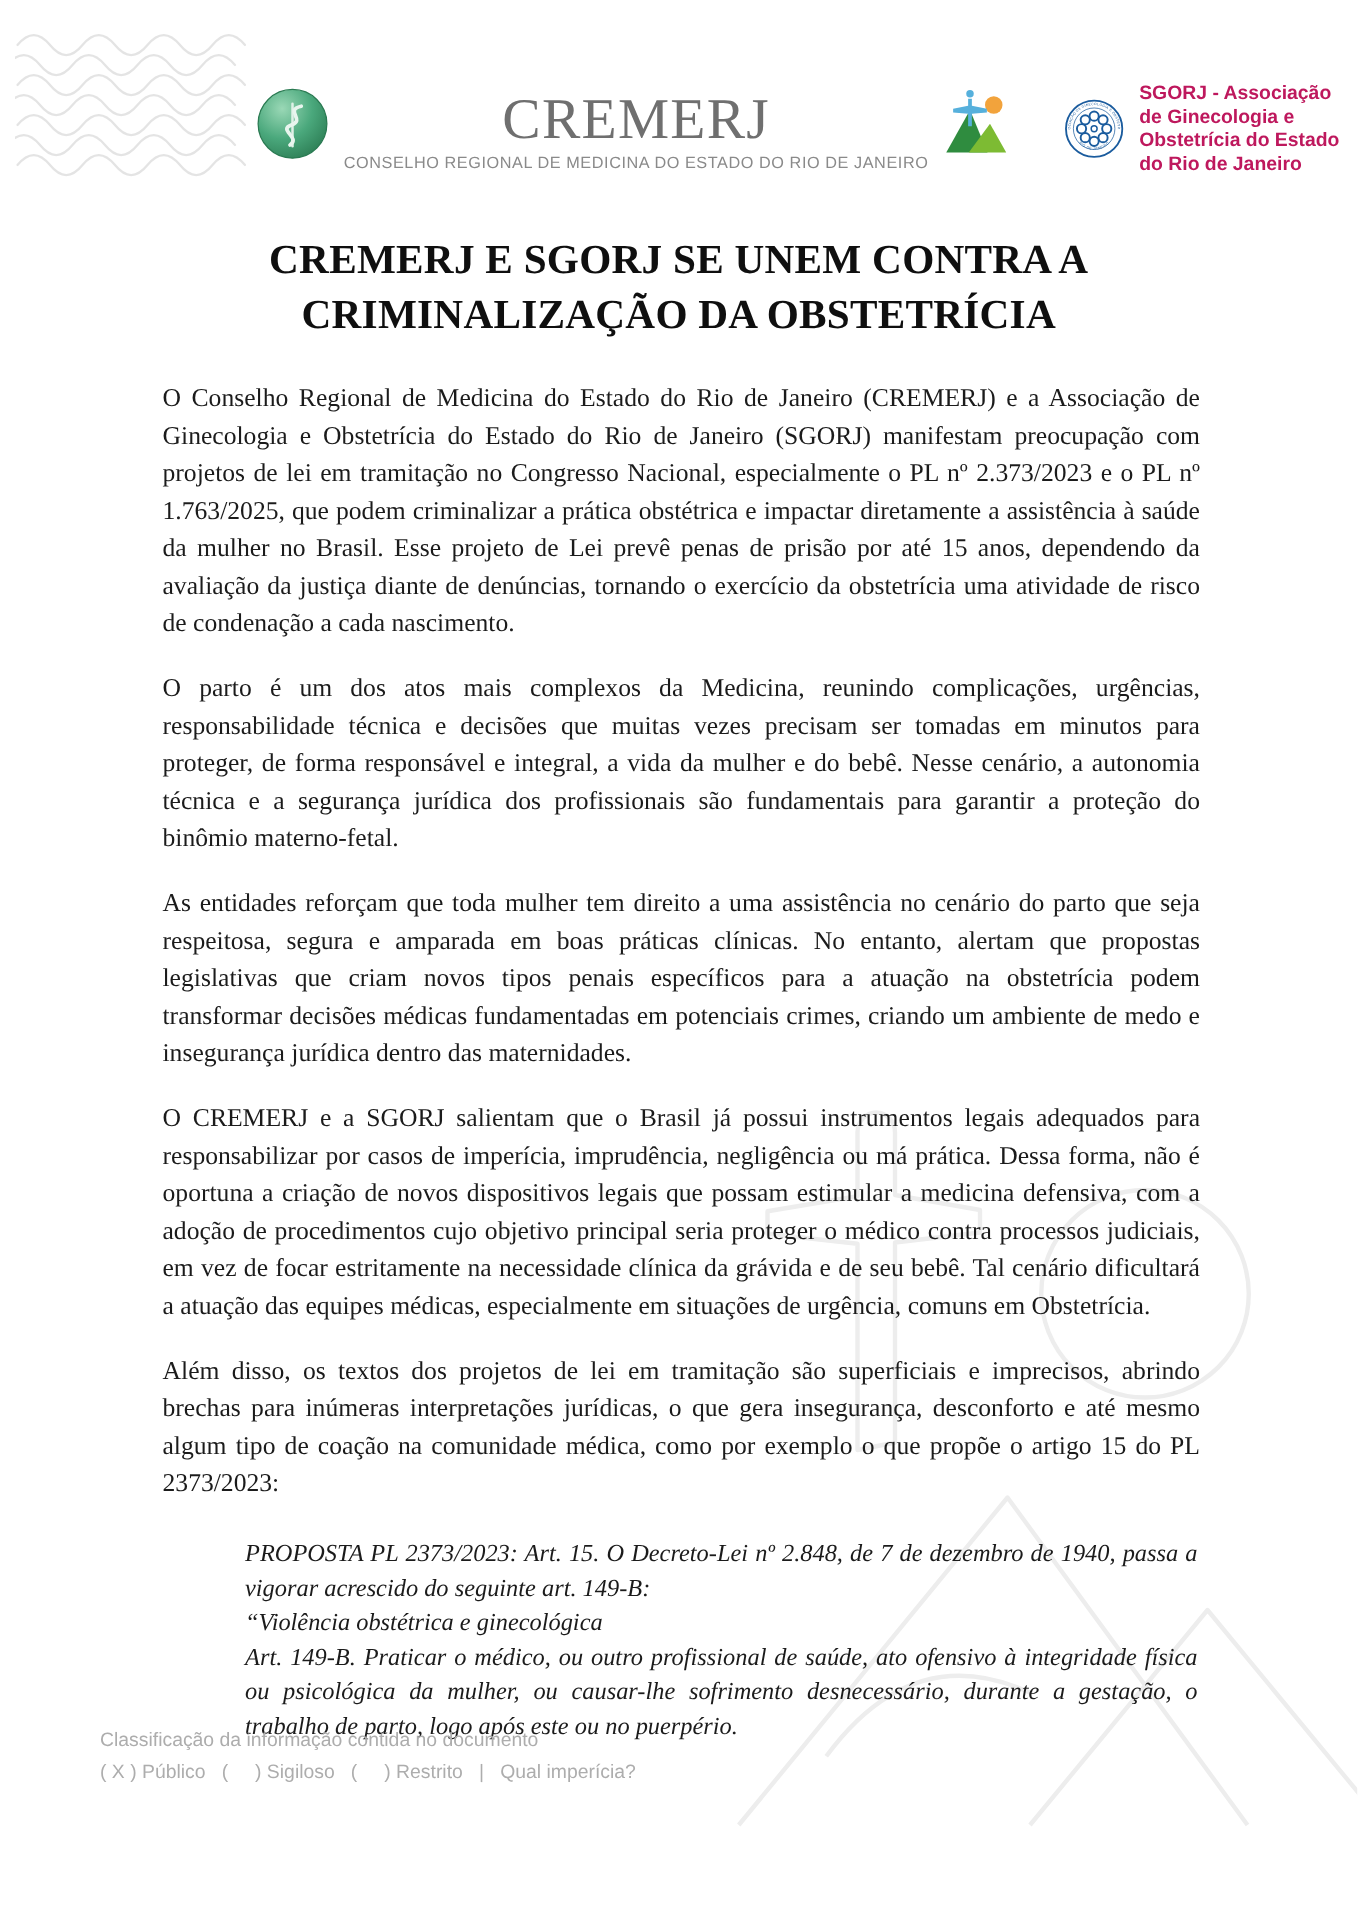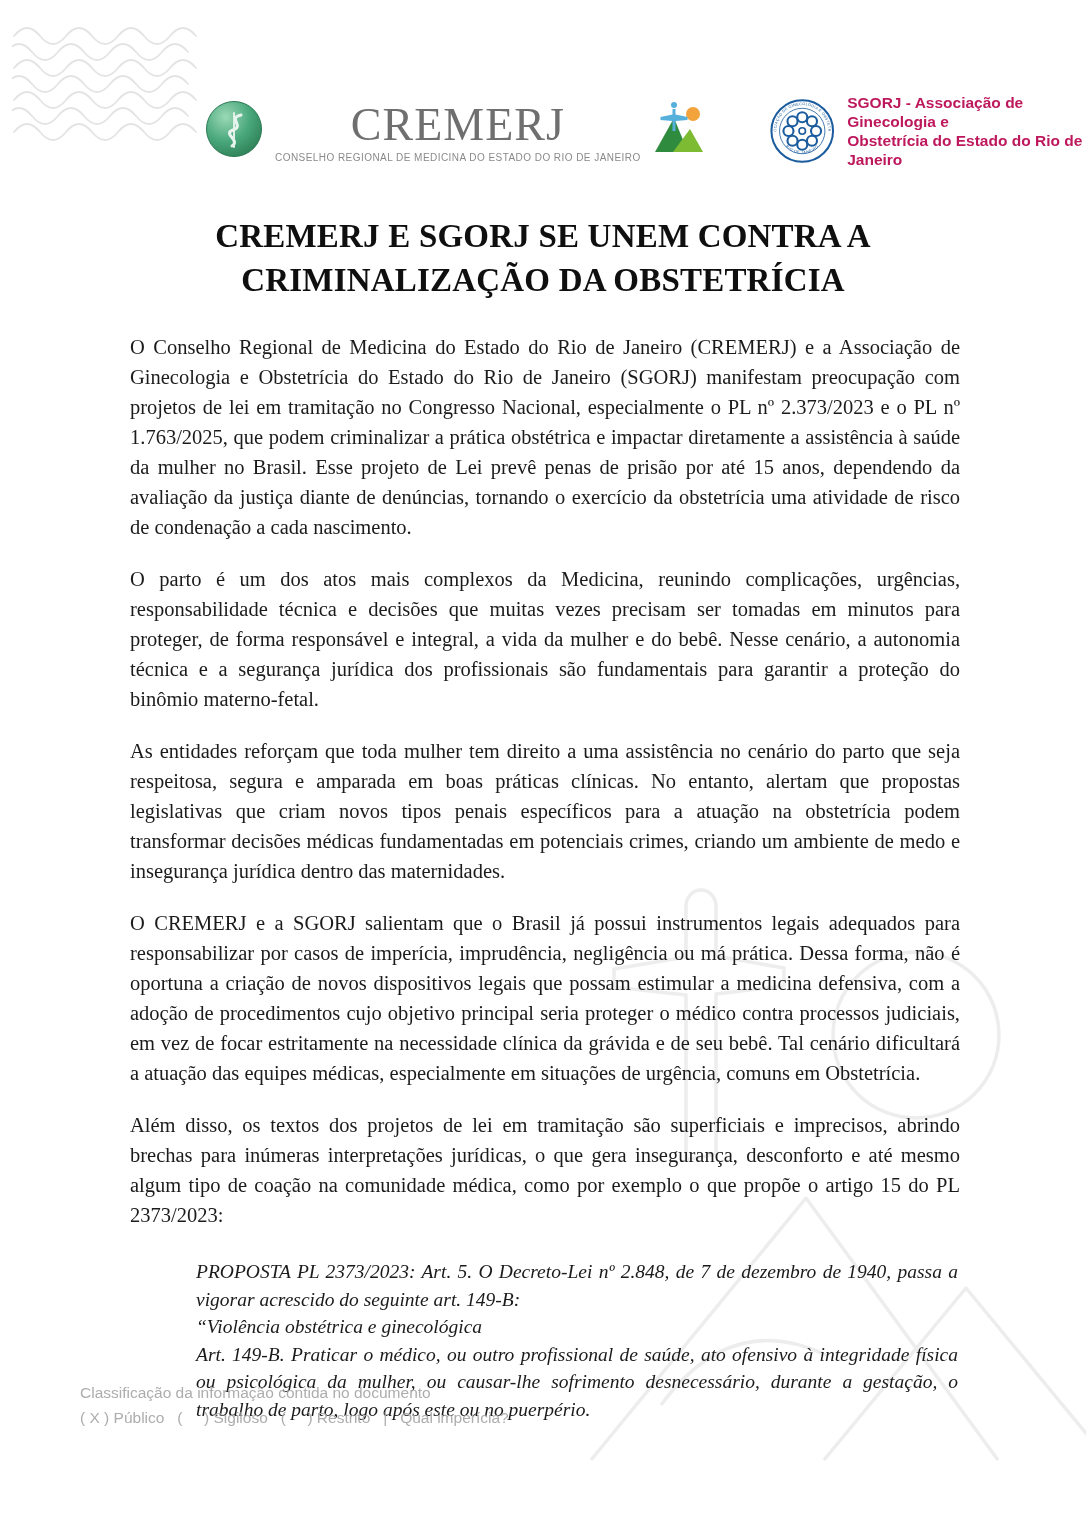--- a/index.html
+++ b/index.html
@@ -11,32 +11,32 @@
     font-family:"Liberation Serif","DejaVu Serif",serif;
     color:#1b1b1b;
   }
   
   .waves{position:absolute;left:12px;top:24px;z-index:0;}
   
   .watermark{position:absolute;left:566px;top:860px;z-index:0;pointer-events:none;}
   
   .header{
     position:relative;z-index:1;
-    margin:90px 0 0 205px;
-    display:flex;align-items:center;gap:66px;
+    margin:62px 0 0 205px;
+    display:flex;align-items:center;gap:46px;
   }
   .cremerj{display:flex;align-items:flex-start;gap:12px;}
   .cremerj-textblock{display:flex;flex-direction:column;align-items:center;margin-top:2px;}
   .cremerj-name{
     font-family:"Liberation Serif","DejaVu Serif",serif;
     font-size:46px;line-height:46px;color:#6f6f6f;letter-spacing:1px;font-weight:400;
   }
   .cremerj-tagline{
     font-family:"Liberation Sans","DejaVu Sans",sans-serif;
-    font-size:10px;letter-spacing:0.45px;color:#8a8a8a;margin-top:4px;white-space:nowrap;text-align:center;
+    font-size:13px;letter-spacing:0.45px;color:#8a8a8a;margin-top:4px;white-space:nowrap;text-align:center;
   }
   .sgorj{display:flex;align-items:center;gap:12px;}
   .sgorj-text{
     font-family:"Liberation Sans","DejaVu Sans",sans-serif;
     font-weight:bold;font-size:15.5px;line-height:19px;color:#be185d;
   }
   
   .doc-title{
     position:relative;z-index:1;
     margin:42px 100px 0 100px;
@@ -161,21 +161,21 @@
   </h1>
 
   <div class="content">
     <p>O Conselho Regional de Medicina do Estado do Rio de Janeiro (CREMERJ) e a Associação de Ginecologia e Obstetrícia do Estado do Rio de Janeiro (SGORJ) manifestam preocupação com projetos de lei em tramitação no Congresso Nacional, especialmente o PL nº 2.373/2023 e o PL nº 1.763/2025, que podem criminalizar a prática obstétrica e impactar diretamente a assistência à saúde da mulher no Brasil. Esse projeto de Lei prevê penas de prisão por até 15 anos, dependendo da avaliação da justiça diante de denúncias, tornando o exercício da obstetrícia uma atividade de risco de condenação a cada nascimento.</p>
     <p>O parto é um dos atos mais complexos da Medicina, reunindo complicações, urgências, responsabilidade técnica e decisões que muitas vezes precisam ser tomadas em minutos para proteger, de forma responsável e integral, a vida da mulher e do bebê. Nesse cenário, a autonomia técnica e a segurança jurídica dos profissionais são fundamentais para garantir a proteção do binômio materno-fetal.</p>
     <p>As entidades reforçam que toda mulher tem direito a uma assistência no cenário do parto que seja respeitosa, segura e amparada em boas práticas clínicas. No entanto, alertam que propostas legislativas que criam novos tipos penais específicos para a atuação na obstetrícia podem transformar decisões médicas fundamentadas em potenciais crimes, criando um ambiente de medo e insegurança jurídica dentro das maternidades.</p>
     <p>O CREMERJ e a SGORJ salientam que o Brasil já possui instrumentos legais adequados para responsabilizar por casos de imperícia, imprudência, negligência ou má prática. Dessa forma, não é oportuna a criação de novos dispositivos legais que possam estimular a medicina defensiva, com a adoção de procedimentos cujo objetivo principal seria proteger o médico contra processos judiciais, em vez de focar estritamente na necessidade clínica da grávida e de seu bebê. Tal cenário dificultará a atuação das equipes médicas, especialmente em situações de urgência, comuns em Obstetrícia.</p>
     <p>Além disso, os textos dos projetos de lei em tramitação são superficiais e imprecisos, abrindo brechas para inúmeras interpretações jurídicas, o que gera insegurança, desconforto e até mesmo algum tipo de coação na comunidade médica, como por exemplo o que propõe o artigo 15 do PL 2373/2023:</p>
 
     <div class="quote">
-      <p>PROPOSTA PL 2373/2023: Art. 5. O Decreto-Lei nº 2.848, de 7 de dezembro de 1940, passa a vigorar acrescido do seguinte art. 149-B:</p>
+      <p>PROPOSTA PL 2373/2023: Art. 15. O Decreto-Lei nº 2.848, de 7 de dezembro de 1940, passa a vigorar acrescido do seguinte art. 149-B:</p>
       <p>“Violência obstétrica e ginecológica</p>
       <p>Art. 149-B. Praticar o médico, ou outro profissional de saúde, ato ofensivo à integridade física ou psicológica da mulher, ou causar-lhe sofrimento desnecessário, durante a gestação, o trabalho de parto, logo após este ou no puerpério.</p>
     </div>
   </div>
 
   <div class="footer">
     <div>Classificação da informação contida no documento</div>
     <div class="pre">( X ) Público   (     ) Sigiloso   (     ) Restrito   |   Qual imperícia?</div>
   </div>
 

